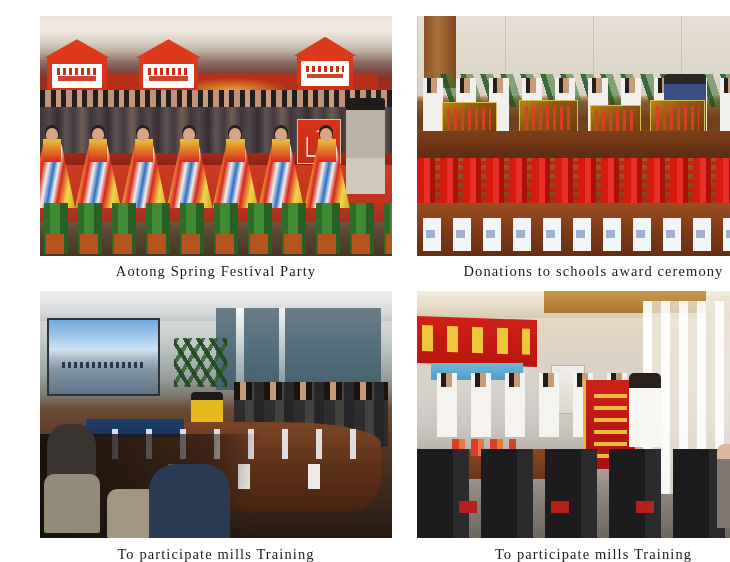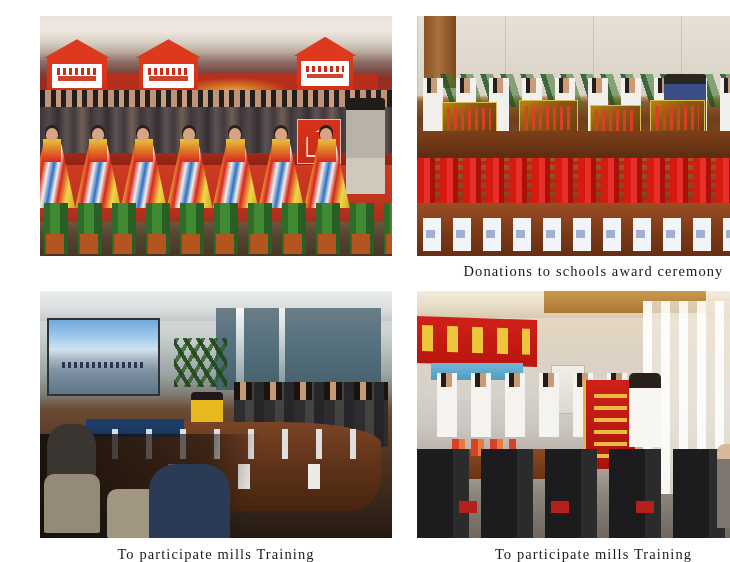--- a/index.html
+++ b/index.html
@@ -550,20 +550,21 @@
           <div class="bodice"></div>
           <div class="head"></div>
         </div>
       </div>
 
       <div class="p1-mc"></div>
       <div class="p1-stagefloor"></div>
       <div class="p1-plants"></div>
       <div class="p1-pots"></div>
     </div>
+    <figcaption class="caption">Aotong Spring Festival Party</figcaption>
   </figure>
 
   <figure class="fig" id="fig-tr">
     <div class="photo p2">
       <div class="p2-wallpanels"></div>
       <div class="p2-pillar"></div>
       <div class="p2-greens"></div>
       <div class="p2-people"></div>
       <div class="p2-heads"></div>
       <div class="p2-bluemen"></div>

